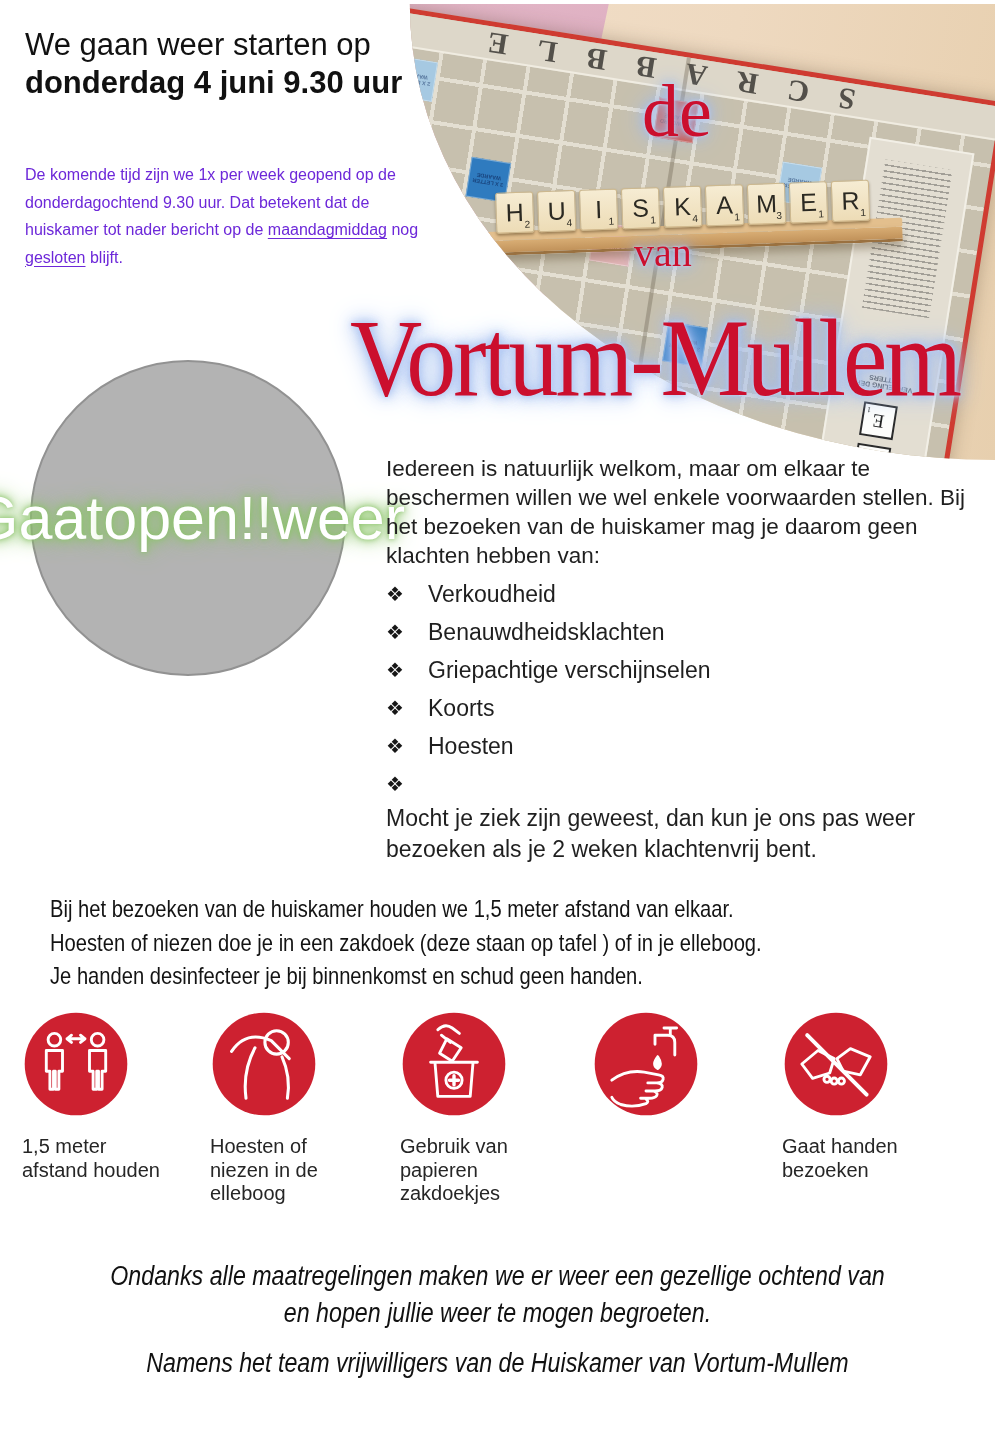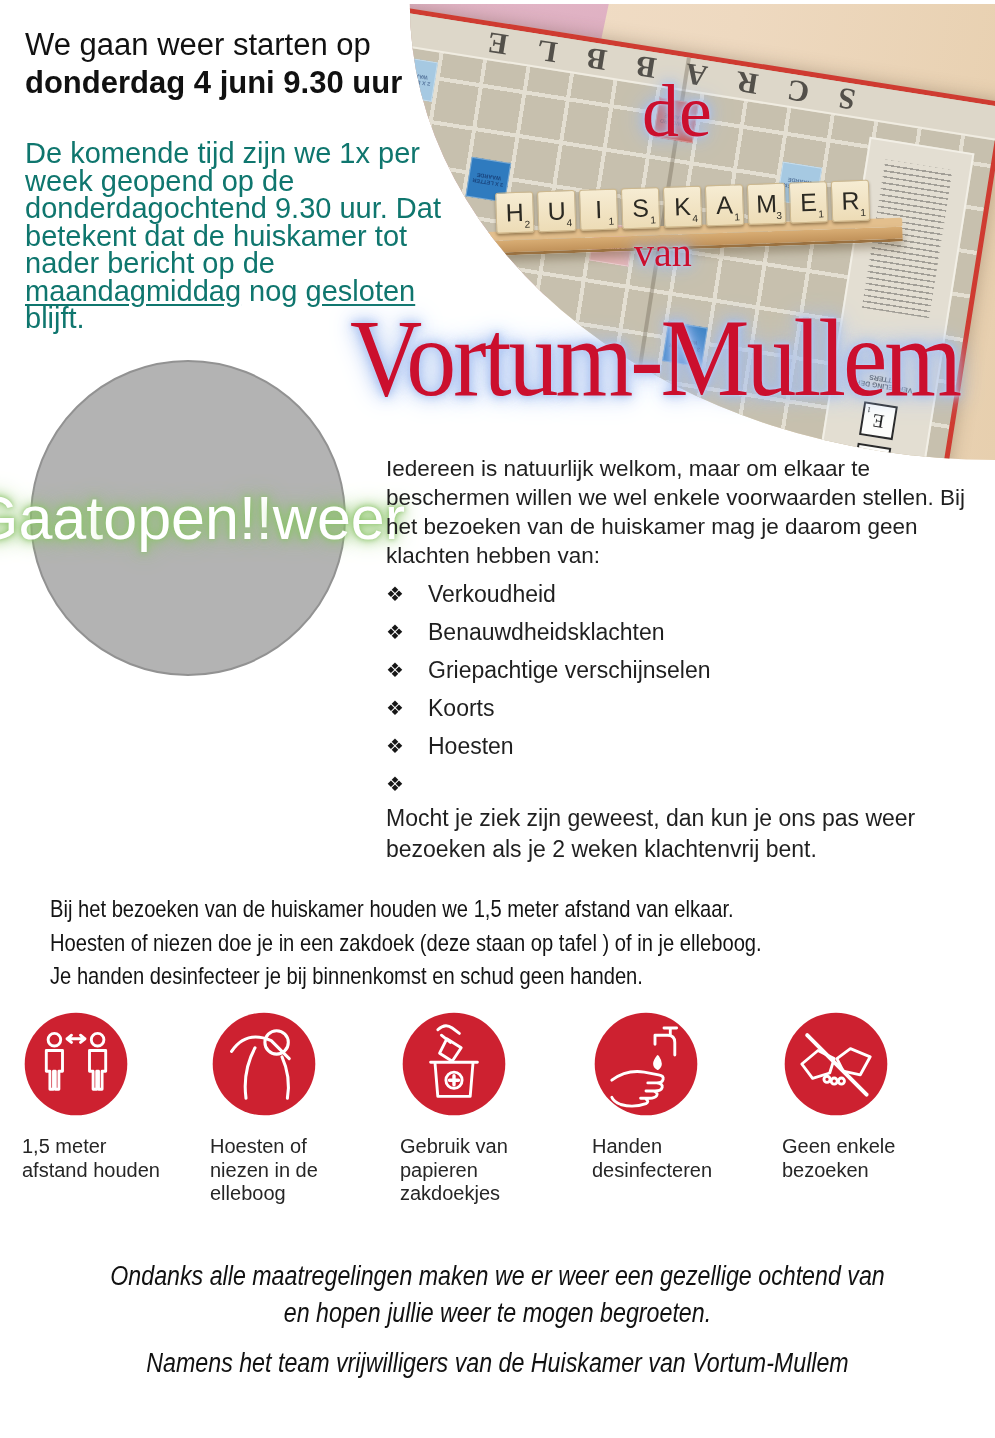--- a/index.html
+++ b/index.html
@@ -5,21 +5,21 @@
   * { margin:0; padding:0; box-sizing:border-box; }
   html,body { background:#ffffff; }
   body { font-family:"Liberation Sans", sans-serif; color:#1f1f1f; }
   .page { position:relative; width:995px; height:1438px; background:#fff; overflow:hidden; margin:4px auto; }
 
   
   .heading { position:absolute; left:25px; top:22px; font-size:31px; line-height:38px; color:#111; }
   .heading .h2 { font-weight:700; }
 
   
-  .intro { position:absolute; left:25px; top:136px; width:420px; font-size:29px; line-height:27.5px; color:#0f766e; }
+  .intro { position:absolute; left:25px; top:157px; width:420px; font-size:16px; line-height:27.5px; color:#6d28d9; }
   .intro u { text-decoration:underline; text-underline-offset:3px; }
 
   
   .photo-clip { position:absolute; left:330px; top:0; width:665px; height:470px;
                 clip-path:ellipse(88% 97% at 100% 0%);
                 background:linear-gradient(100deg,#f2e0cb 0%, #eed9c0 55%, #e7cfae 100%); }
   .pink-lid { position:absolute; left:-40px; top:-60px; width:290px; height:360px;
               background:linear-gradient(160deg,#e7bccb 0%, #d9a8bc 60%, #cf9cb2 100%);
               border-radius:18px; transform:rotate(12deg); }
   .board { position:absolute; left:-70px; top:40px; width:700px; height:640px;
@@ -345,40 +345,36 @@
 
     <div class="measure m3">
       <svg class="m-icon" viewBox="0 0 120 120">
         <circle cx="60" cy="60" r="57" fill="#cd2130"></circle>
         <g fill="none" stroke="#fff" stroke-width="3.2" stroke-linecap="round" stroke-linejoin="round">
           <path d="M80 20 h14 M87 20 v8 M70 28 h14 q8 0 8 8 v14 M70 28 v10"></path>
           <path d="M73 52 q6 9 0 13 q-7 -4 0 -13" fill="#fff"></path>
           <path d="M22 78 q16 -12 36 -9 l16 3 q6 1 5 5 t-7 4 l-10 0 m10 0 q7 1 6 5 t-8 4 l-10 0 m8 0 q6 2 4 5 t-8 3 l-10 0 m6 1 q4 3 0 5 q-14 5 -28 1 q-8 -3 -10 -8"></path>
         </g>
       </svg>
-      <div class="m-cap">
-        <div>Handen</div>
-        <div>desinfecteren</div>
-      </div>
     </div>
 
     <div class="measure m4">
       <svg class="m-icon" viewBox="0 0 120 120">
         <circle cx="60" cy="60" r="57" fill="#cd2130"></circle>
         <g fill="none" stroke="#fff" stroke-width="3.2" stroke-linecap="round" stroke-linejoin="round">
           <path d="M22 60 l18 -15 18 9 -5 16 -19 6 z"></path>
           <path d="M98 52 l-22 -9 -15 11 7 14 19 4 z"></path>
           <circle cx="50" cy="77" r="3.4"></circle>
           <circle cx="58" cy="79" r="3.4"></circle>
           <circle cx="66" cy="79" r="3.4"></circle>
           <path d="M28 28 L94 94" stroke-width="4.4"></path>
         </g>
       </svg>
       <div class="m-cap">
-        <div>Geen enkele</div>
+        <div>Gaat handen</div>
         <div>bezoeken</div>
       </div>
     </div>
   </div>
 
   <div class="closing">
     <div>Ondanks alle maatregelingen maken we er weer een gezellige ochtend van</div>
     <div>en hopen jullie weer te mogen begroeten.</div>
   </div>
   <div class="signature">Namens het team vrijwilligers van de Huiskamer van Vortum-Mullem</div>

